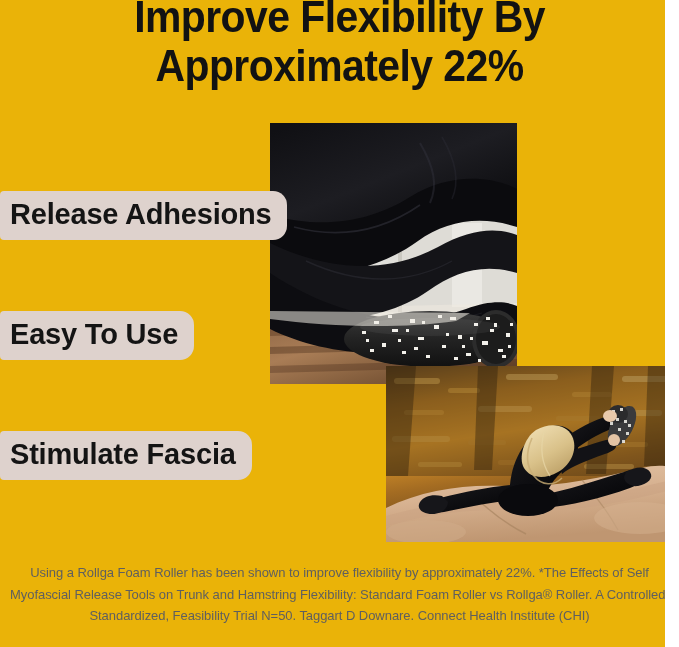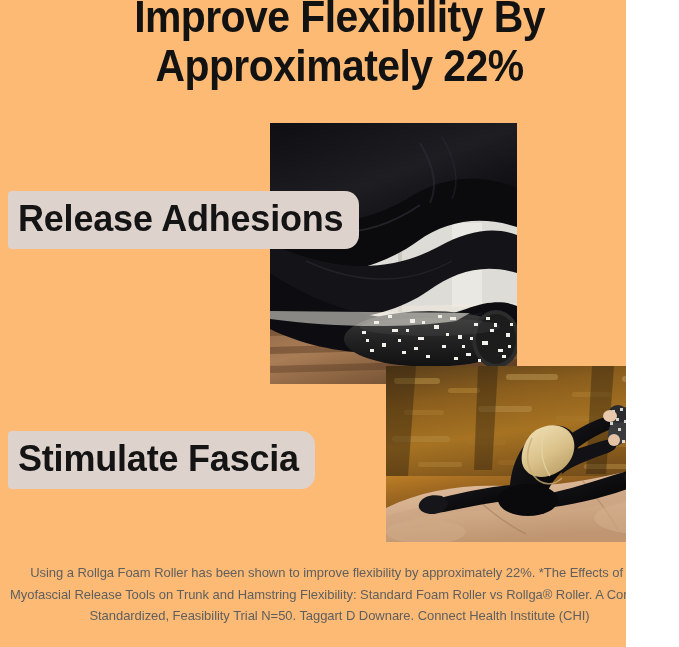--- a/index.html
+++ b/index.html
@@ -9,22 +9,23 @@
     background: #ffffff;
   }
   body {
     font-family: "Liberation Sans", sans-serif;
     -webkit-font-smoothing: antialiased;
   }
   #canvas {
     position: relative;
     width: 626px;
     height: 647px;
-    background: #fdba74;
+    background: #eab308;
     overflow: hidden;
+    padding-left: 39px;
   }
 
   
   .headline {
     position: absolute;
     left: 0;
     top: -8px;
     width: 679px;
     text-align: center;
     color: #121212;
@@ -43,29 +44,28 @@
     position: absolute;
     left: 0;
     background: #ded2cd;
     border-top-right-radius: 14px;
     border-bottom-right-radius: 14px;
     border-top-left-radius: 4px;
     border-bottom-left-radius: 4px;
     color: #141414;
     font-family: "Liberation Sans", sans-serif;
     font-weight: 700;
-    font-size: 36px;
+    font-size: 29px;
     letter-spacing: -0.2px;
     display: flex;
     align-items: center;
     padding: 7px 16px 9px 10px;
     box-sizing: border-box;
     white-space: nowrap;
     z-index: 6;
-    margin-left: 8px;
   }
   .pill-1 { top: 191px; }
   .pill-2 { top: 311px; }
   .pill-3 { top: 431px; }
 
   
   .photo {
     position: absolute;
     overflow: hidden;
     background: #1b1b1b;
@@ -311,19 +311,22 @@
       </g>
 
       <ellipse cx="224" cy="50" rx="7" ry="6" fill="#e8c9ab"></ellipse>
       <ellipse cx="228" cy="74" rx="6" ry="6" fill="#e3c3a4"></ellipse>
     </svg>
   </div>
 
   <div class="pill pill-1">
     <span>Release Adhesions</span>
   </div>
+  <div class="pill pill-2">
+    <span>Easy To Use</span>
+  </div>
   <div class="pill pill-3">
     <span>Stimulate Fascia</span>
   </div>
 
   <div class="caption">Using a Rollga Foam Roller has been shown to improve flexibility by approximately 22%. *The Effects of Self Myofascial Release Tools on Trunk and Hamstring Flexibility: Standard Foam Roller vs Rollga® Roller. A Controlled, Standardized, Feasibility Trial N=50. Taggart D Downare. Connect Health Institute (CHI)</div>
 
 </div>
 
 </body></html>

